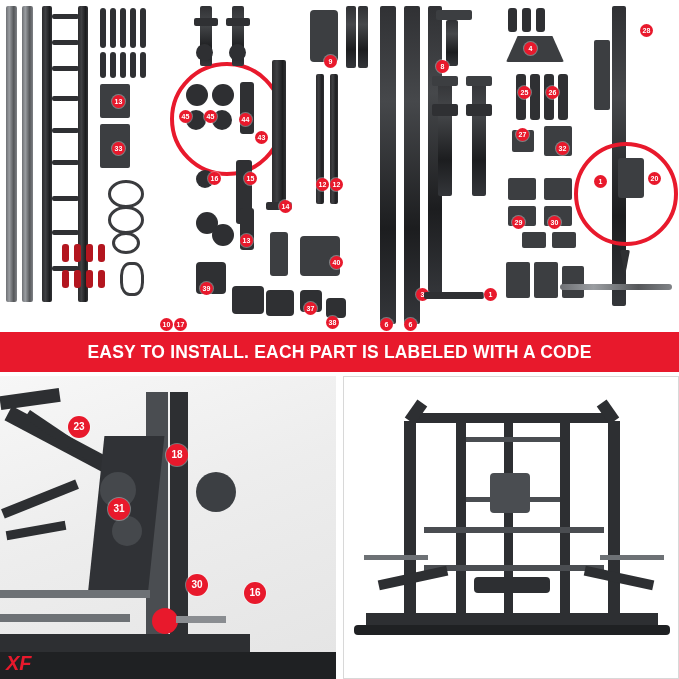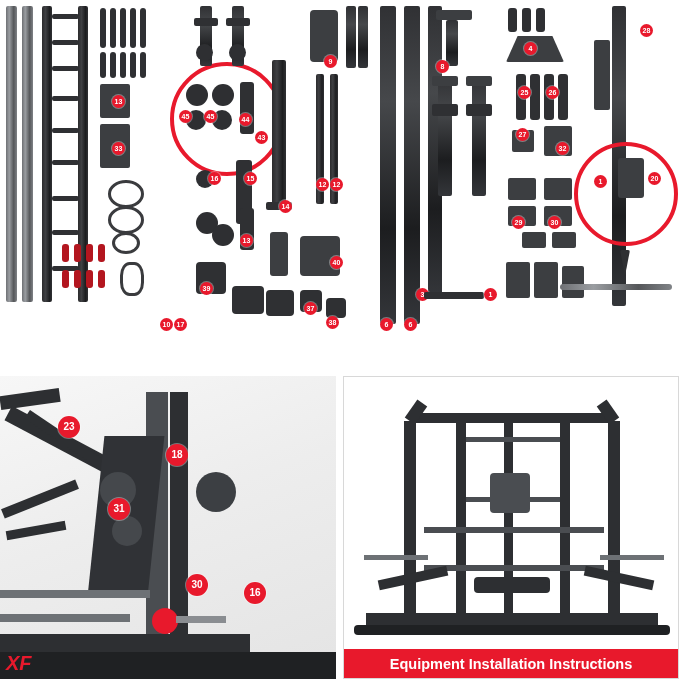--- a/index.html
+++ b/index.html
@@ -217,20 +217,23 @@
 
     <div class="redring" style="left:574px;top:142px;width:96px;height:96px;"></div>
     <div class="blk soft" style="left:618px;top:158px;width:26px;height:40px;border-radius:3px;"></div>
     <div class="lbl" style="left:594px;top:175px;">1</div>
     <div class="lbl" style="left:648px;top:172px;">20</div>
 
     <div class="bar light" style="left:560px;top:284px;width:112px;height:6px;border-radius:3px;"></div>
     <div class="blk" style="left:620px;top:250px;width:10px;height:26px;clip-path:polygon(0 0,100% 0,50% 100%);"></div>
   </div>
 
+  <div class="banner">
+    <span>EASY TO INSTALL.   EACH PART IS LABELED WITH A CODE</span>
+  </div>
 
   <div class="photo-l">
     <div class="machine d" style="position:absolute;left:0;top:0;width:336px;height:303px;background:linear-gradient(160deg,#f7f7f7 0%,#ededed 45%,#e4e4e4 100%);"></div>
 
     <div class="machine" style="left:0;top:16px;width:60px;height:14px;transform:rotate(-8deg);"></div>
     <div class="machine" style="left:12px;top:30px;width:140px;height:16px;transform:rotate(28deg);transform-origin:left top;"></div>
     <div class="machine" style="left:30px;top:34px;width:120px;height:10px;transform:rotate(34deg);transform-origin:left top;"></div>
     <div class="machine l" style="left:146px;top:16px;width:22px;height:250px;"></div>
     <div class="machine" style="left:170px;top:16px;width:18px;height:250px;"></div>
     <div class="machine" style="left:96px;top:60px;width:60px;height:160px;transform:skewX(-6deg);background:#303236;"></div>
@@ -241,21 +244,21 @@
     <div class="machine" style="left:6px;top:150px;width:60px;height:9px;transform:rotate(-10deg);"></div>
 
     <div class="machine g" style="left:0;top:214px;width:150px;height:8px;"></div>
     <div class="machine g" style="left:0;top:238px;width:130px;height:8px;"></div>
     <div class="machine" style="left:0;top:258px;width:250px;height:18px;"></div>
     <div class="machine d" style="left:0;top:276px;width:336px;height:27px;"></div>
 
     <div class="circle" style="left:152px;top:232px;width:26px;height:26px;background:#e8192c;"></div>
     <div class="machine" style="left:176px;top:240px;width:50px;height:7px;background:#8a8d91;"></div>
 
-    <div class="lbl big" style="left:58px;top:40px;">23</div>
+    <div class="lbl big" style="left:68px;top:40px;">23</div>
     <div class="lbl big" style="left:166px;top:68px;">18</div>
     <div class="lbl big" style="left:108px;top:122px;text-align:center;">31</div>
     <div class="lbl big" style="left:186px;top:198px;">30</div>
     <div class="lbl big" style="left:244px;top:206px;">16</div>
 
     <div class="logo">XF</div>
 
   </div>
 
   <div class="photo-r">
@@ -280,18 +283,15 @@
 
     <div class="machine g" style="left:20px;top:178px;width:64px;height:5px;"></div>
     <div class="machine g" style="left:256px;top:178px;width:64px;height:5px;"></div>
 
     <div class="machine" style="left:22px;top:236px;width:292px;height:12px;"></div>
     <div class="machine d" style="left:10px;top:248px;width:316px;height:10px;border-radius:4px;"></div>
 
     <div class="machine" style="left:130px;top:200px;width:76px;height:16px;border-radius:4px;"></div>
     <div class="machine l" style="left:146px;top:96px;width:40px;height:40px;border-radius:4px;"></div>
 
-    <div class="instr-bar">
-      <span>Equipment Installation Instructions</span>
-    </div>
   </div>
 
 </div>
 
 </body></html>

